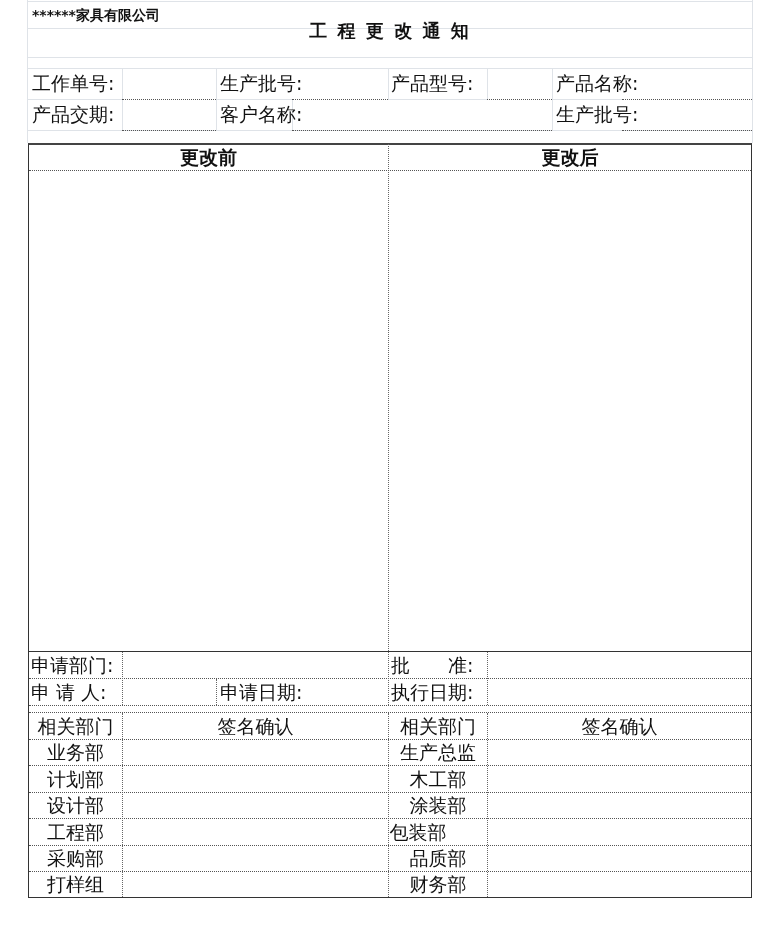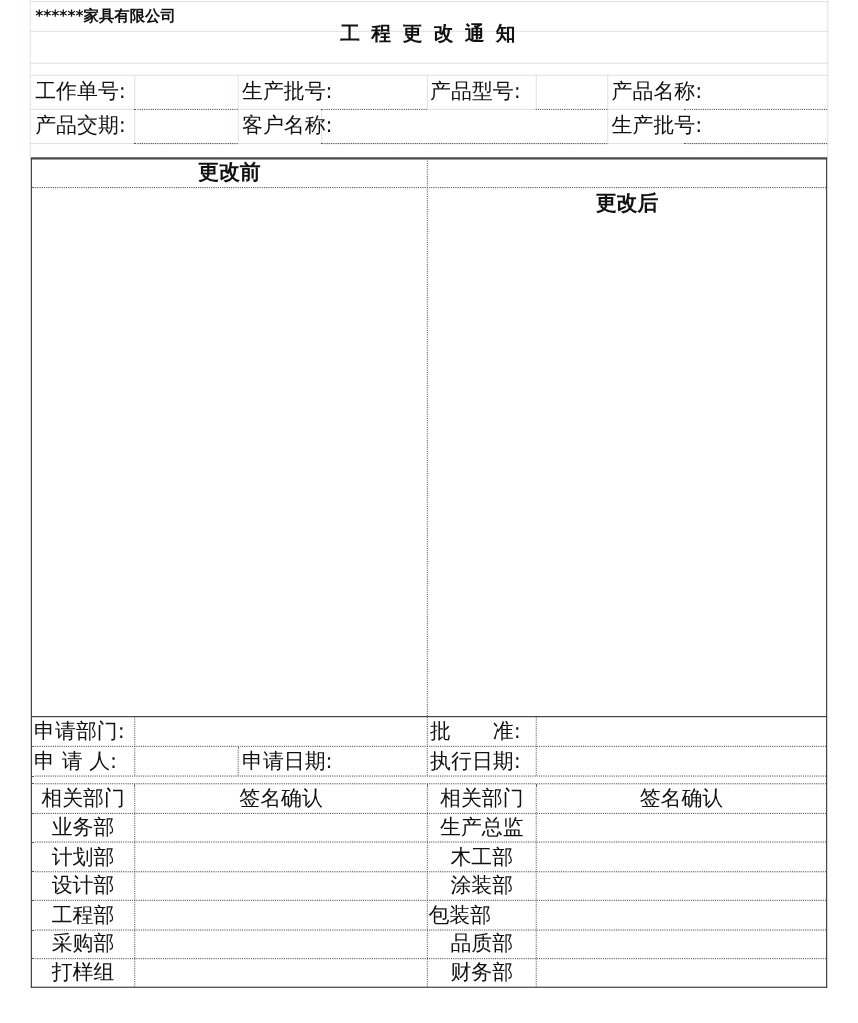--- a/index.html
+++ b/index.html
@@ -61,21 +61,21 @@
 <div class="abs txt cell" style="left:220px;top:99px;height:31px;">客户名称:</div>
 <div class="abs cell" style="left:293px;top:100px;width:258px;height:29px;"></div>
 <div class="abs txt cell" style="left:556px;top:99px;height:31px;">生产批号:</div>
 <div class="abs cell" style="left:623px;top:100px;width:128px;height:29px;"></div>
 
 <div class="abs" style="left:28px;top:143px;width:724px;height:755px;border:1px solid #333;border-top:2px solid #444;"></div>
 
 <div class="abs vdot" style="left:388px;top:144px;height:507px;"></div>
 <div class="abs hdot" style="left:29px;top:170px;width:722px;"></div>
 <div class="abs txt bold cell c" style="left:29px;top:145px;width:359px;height:25px;">更改前</div>
-<div class="abs txt bold cell c" style="left:389px;top:145px;width:362px;height:25px;margin-top:28px;">更改后</div>
+<div class="abs txt bold cell c" style="left:389px;top:145px;width:362px;height:25px;">更改后</div>
 <div class="abs" style="left:30px;top:172px;width:356px;height:478px;"></div>
 <div class="abs" style="left:390px;top:172px;width:360px;height:478px;"></div>
 
 <div class="abs" style="left:29px;top:651px;width:722px;height:1px;background:#333;"></div>
 <div class="abs hdot" style="left:29px;top:678px;width:722px;"></div>
 <div class="abs hdot" style="left:29px;top:705px;width:722px;"></div>
 <div class="abs hdot" style="left:29px;top:712px;width:722px;"></div>
 <div class="abs vdot" style="left:122px;top:652px;height:53px;"></div>
 <div class="abs vdot" style="left:216px;top:679px;height:26px;"></div>
 <div class="abs vdot" style="left:388px;top:652px;height:53px;"></div>

